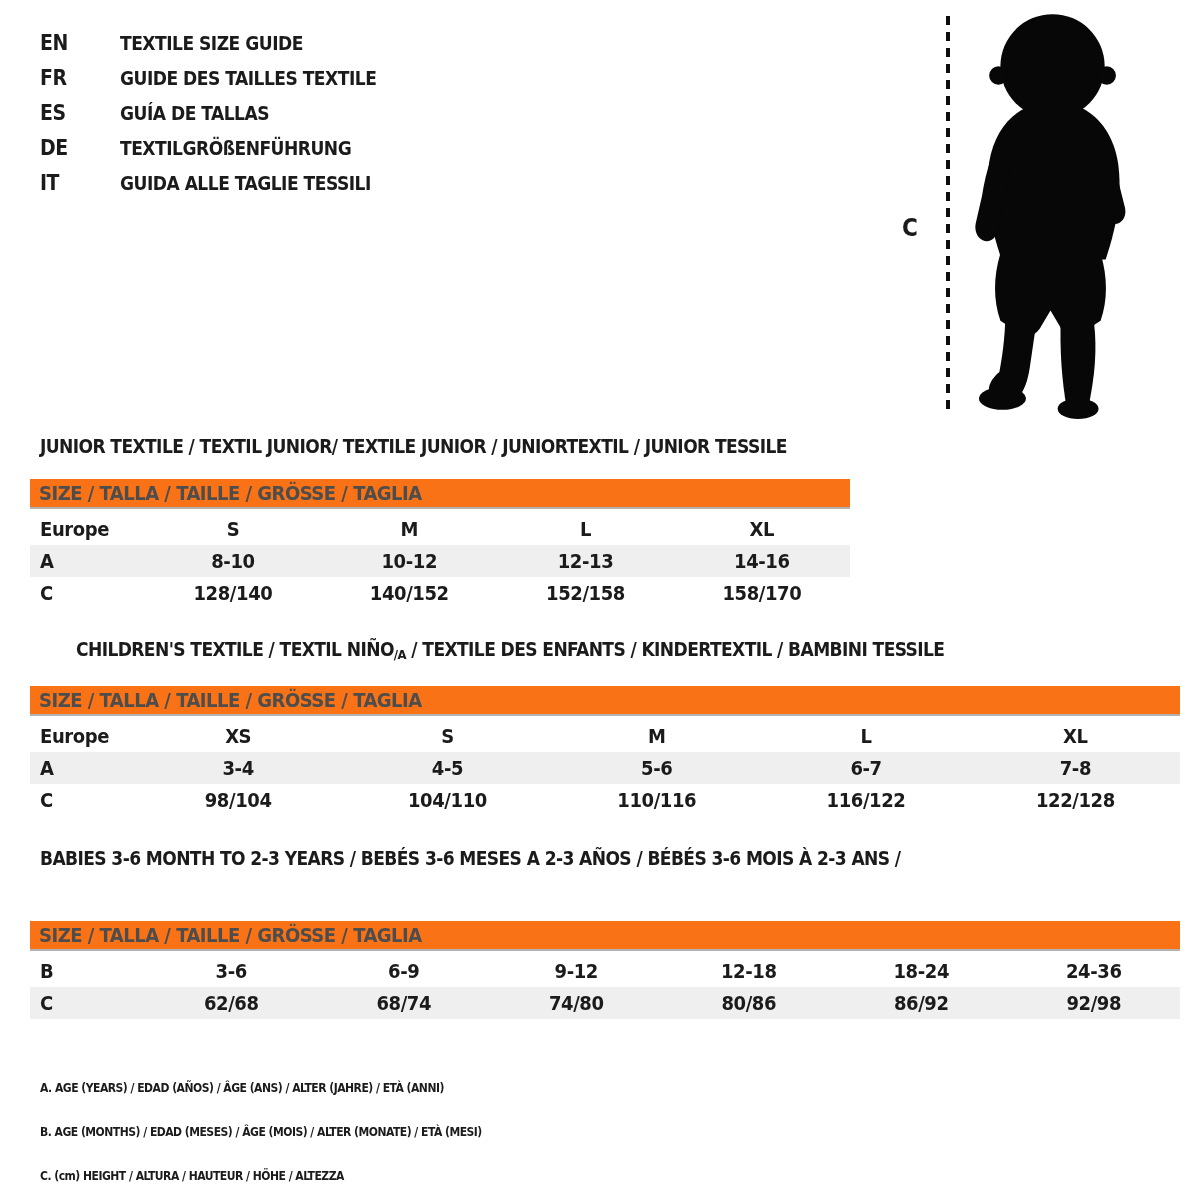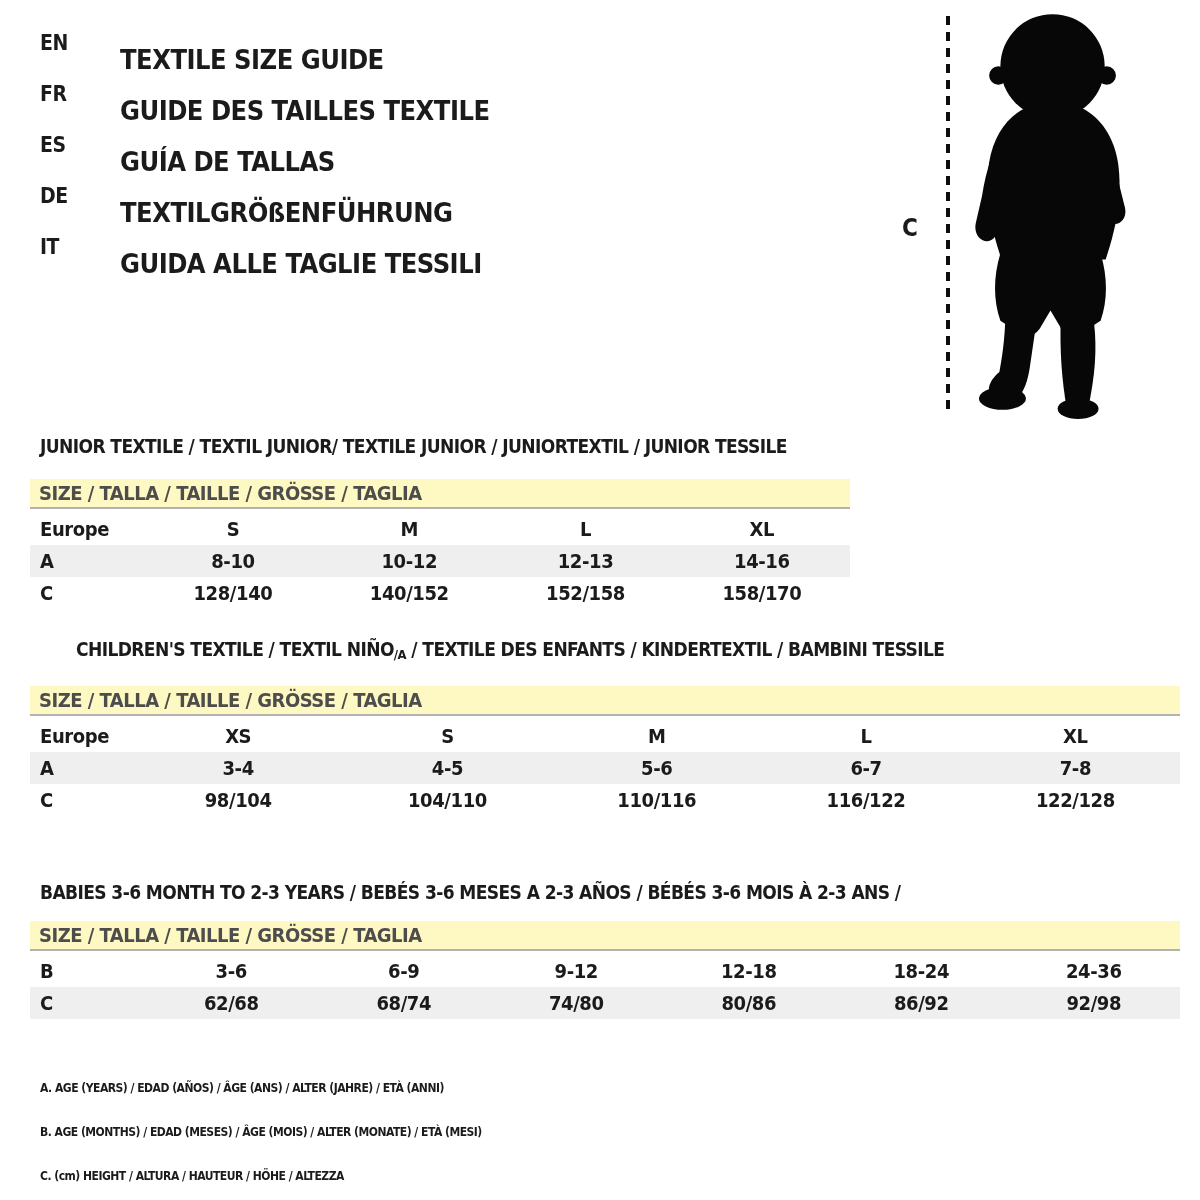--- a/index.html
+++ b/index.html
@@ -11,60 +11,60 @@
     font-stretch:condensed;
     color:#1b1b1b;
     -webkit-font-smoothing:antialiased;
   }
   .abs { position:absolute; }
 
   
   .lang-block { left:40px; top:26px; }
   .lang-row { display:flex; line-height:35px; }
   .lang-code { width:80px; font-size:21px; font-weight:bold; letter-spacing:-0.5px; }
-  .lang-title { font-size:27px; font-weight:bold; letter-spacing:-0.5px;margin-top:16px; }
+  .lang-title { font-size:19px; font-weight:bold; letter-spacing:-0.5px; }
 
   
   .height-line {
     left:946px; top:16px; width:4px; height:400px;
     background:repeating-linear-gradient(to bottom,#0d0d0d 0 9px,transparent 9px 16px);
   }
   .height-label { left:902px; top:214px; font-size:24px; font-weight:bold; }
   .toddler { left:958px; top:8px; }
 
   
   .sec-title { font-size:19px; font-weight:bold; letter-spacing:-0.6px; white-space:nowrap; }
   .sec-title sub { font-size:13px; vertical-align:-3px; }
   .babies-title { line-height:35px; }
 
   
   .tbl-wrap { }
   .size-bar {
     height:30px; line-height:29px;
-    background:#fef9c3;
+    background:#f97316;
     border-bottom:2px solid #b2b2b2;
     color:#4d4d4d;
     font-size:20px; font-weight:bold; letter-spacing:-0.5px;
     padding-left:9px;
     margin-bottom:4px;
   }
   table.size-table { width:100%; border-collapse:collapse; table-layout:fixed; }
   table.size-table td {
     height:32px;
     font-size:20px; font-weight:bold; letter-spacing:-0.4px;
     text-align:center; vertical-align:middle;
   }
   table.size-table td.rowlabel { text-align:left; padding-left:10px; }
   tr.shaded { background:#efefef; }
 
   #junior-title   { left:40px; top:435px; }
   #junior-table   { left:30px; top:479px; width:820px; }
   #children-title { left:48px; top:638px;margin-left:28px; }
   #children-table { left:30px; top:686px; width:1150px; }
-  #babies-title   { left:40px; top:841px;margin-top:34px; }
+  #babies-title   { left:40px; top:841px; }
   #babies-table   { left:30px; top:921px; width:1150px; }
 
   
   .legend { left:40px; top:1066px; }
   .legend-line { font-size:12px; font-weight:bold; letter-spacing:-0.5px; line-height:44px; white-space:nowrap; }
 </style>
 </head>
 <body>
 
 <div class="abs lang-block">

